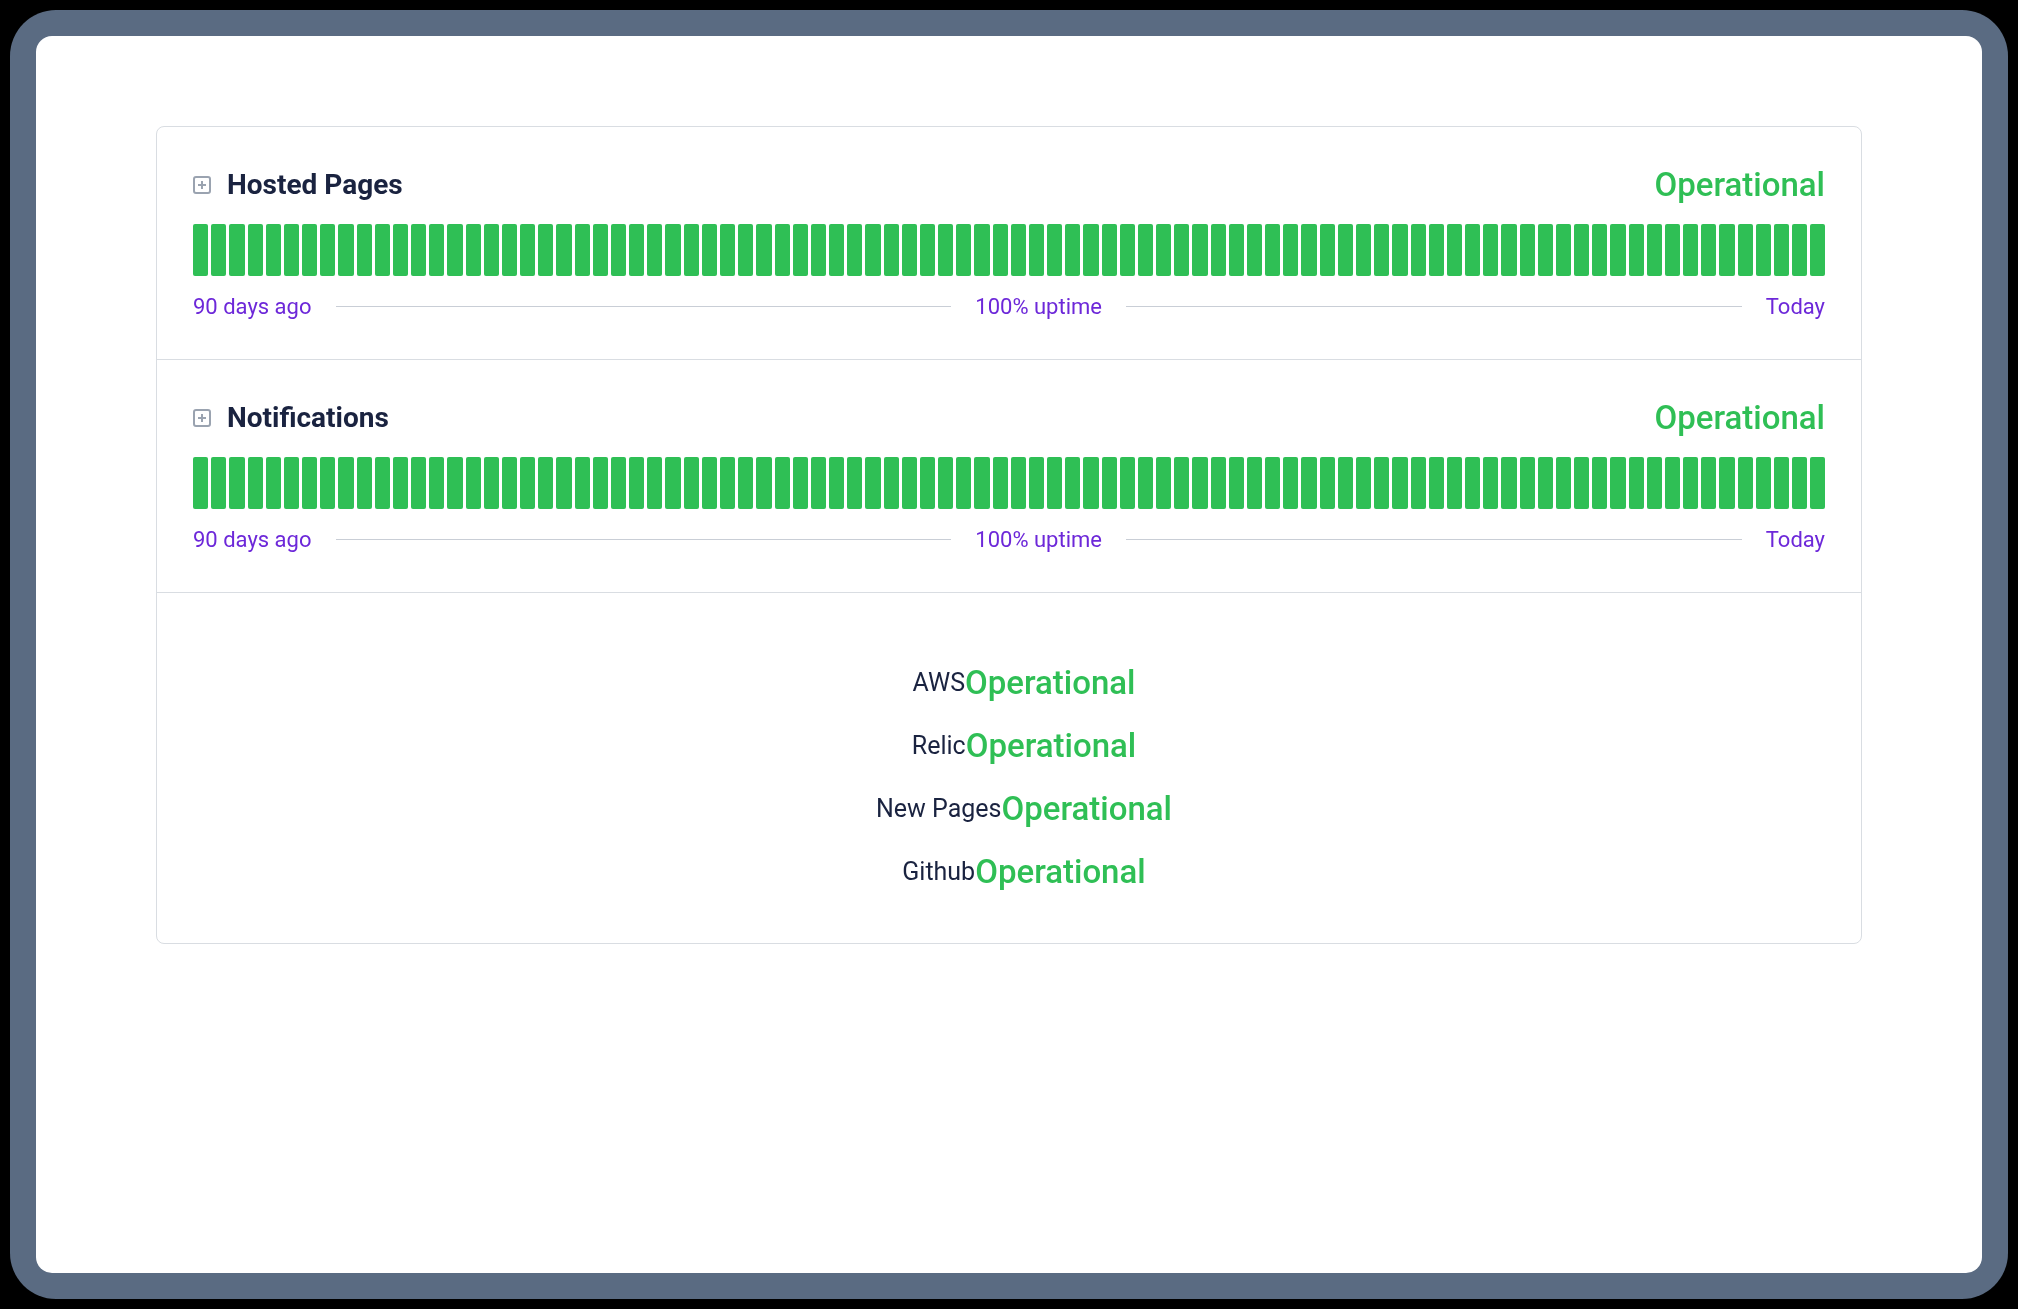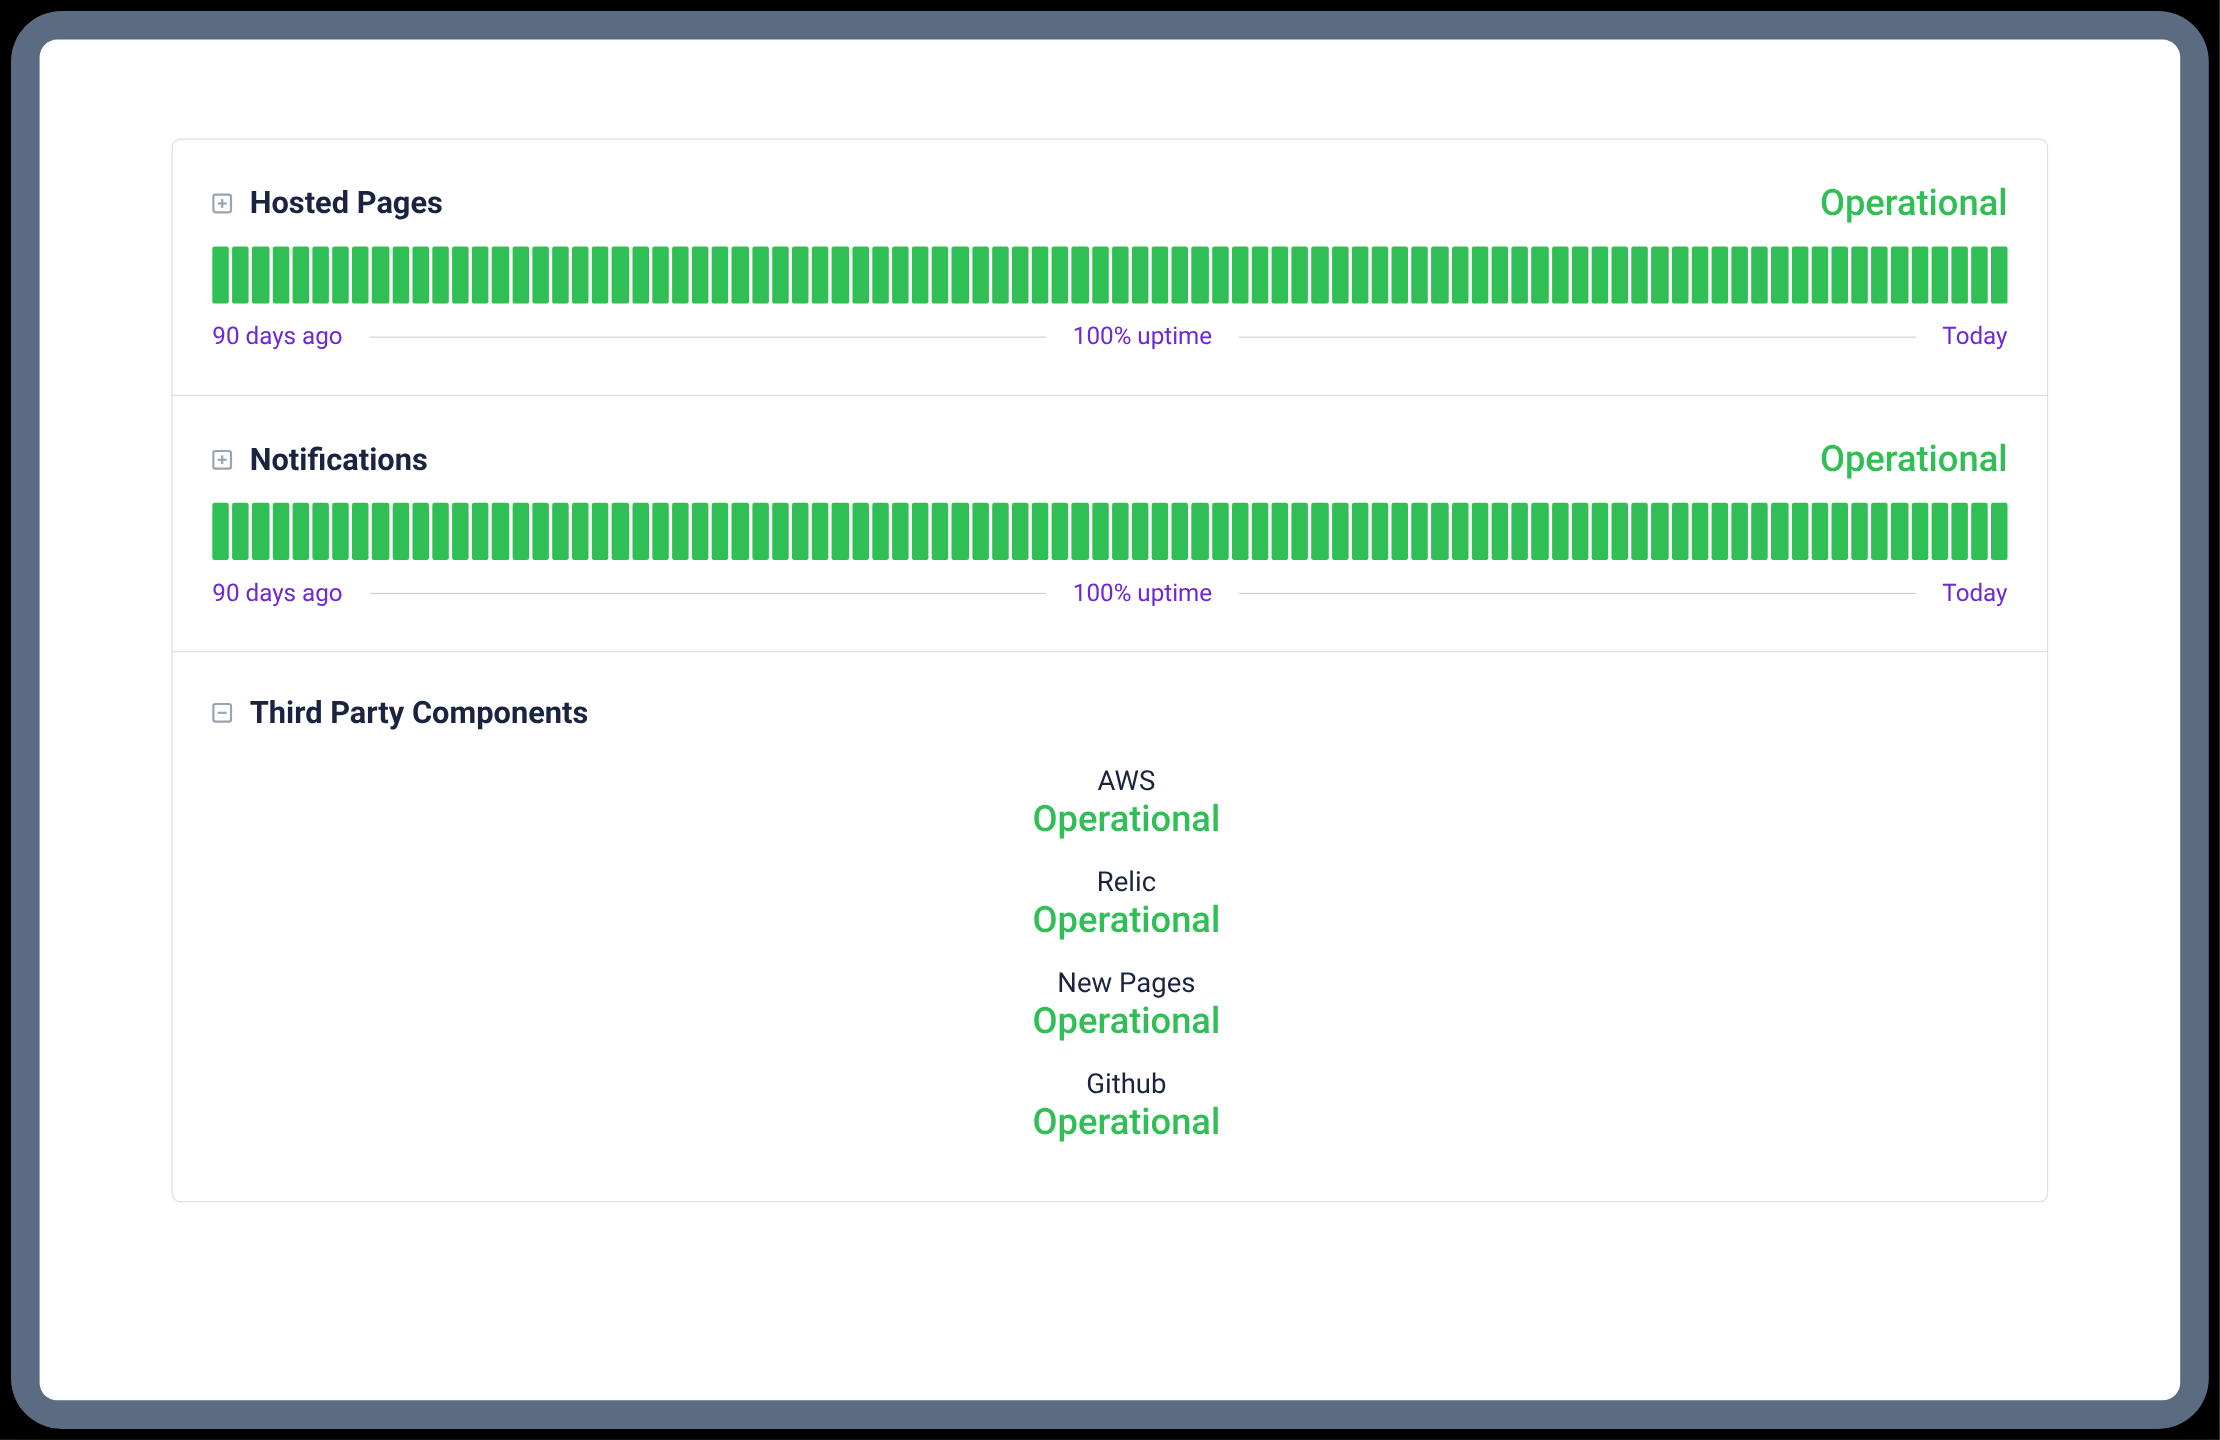--- a/index.html
+++ b/index.html
@@ -106,21 +106,20 @@
   .legend-text { white-space: nowrap; }
   .sub-list {
     margin-top: 20px;
     padding-left: 30px;
   }
   .sub-item {
     display: flex;
     justify-content: center;
     align-items: center;
     padding: 12px 0;
-    flex-direction: column;
   }
   .sub-item-name {
     font-size: 25px;
     color: #1a2340;
     font-weight: 400;
   }
 </style>
 </head>
 <body>
 
@@ -340,26 +339,20 @@
         <div class="uptime-legend">
           <span class="legend-text">90 days ago</span>
           <span class="legend-line"></span>
           <span class="legend-text">100% uptime</span>
           <span class="legend-line"></span>
           <span class="legend-text">Today</span>
         </div>
       </div>
 
       <div class="component-section">
-        <div class="section-header" style="margin-bottom:10px">
-          <div class="section-header-left">
-            <span class="expand-icon minus"></span>
-            <span class="section-title">Third Party Components</span>
-          </div>
-        </div>
         <div class="sub-list">
           <div class="sub-item">
             <span class="sub-item-name">AWS</span>
             <span class="status-label">Operational</span>
           </div>
           <div class="sub-item">
             <span class="sub-item-name">Relic</span>
             <span class="status-label">Operational</span>
           </div>
           <div class="sub-item">

